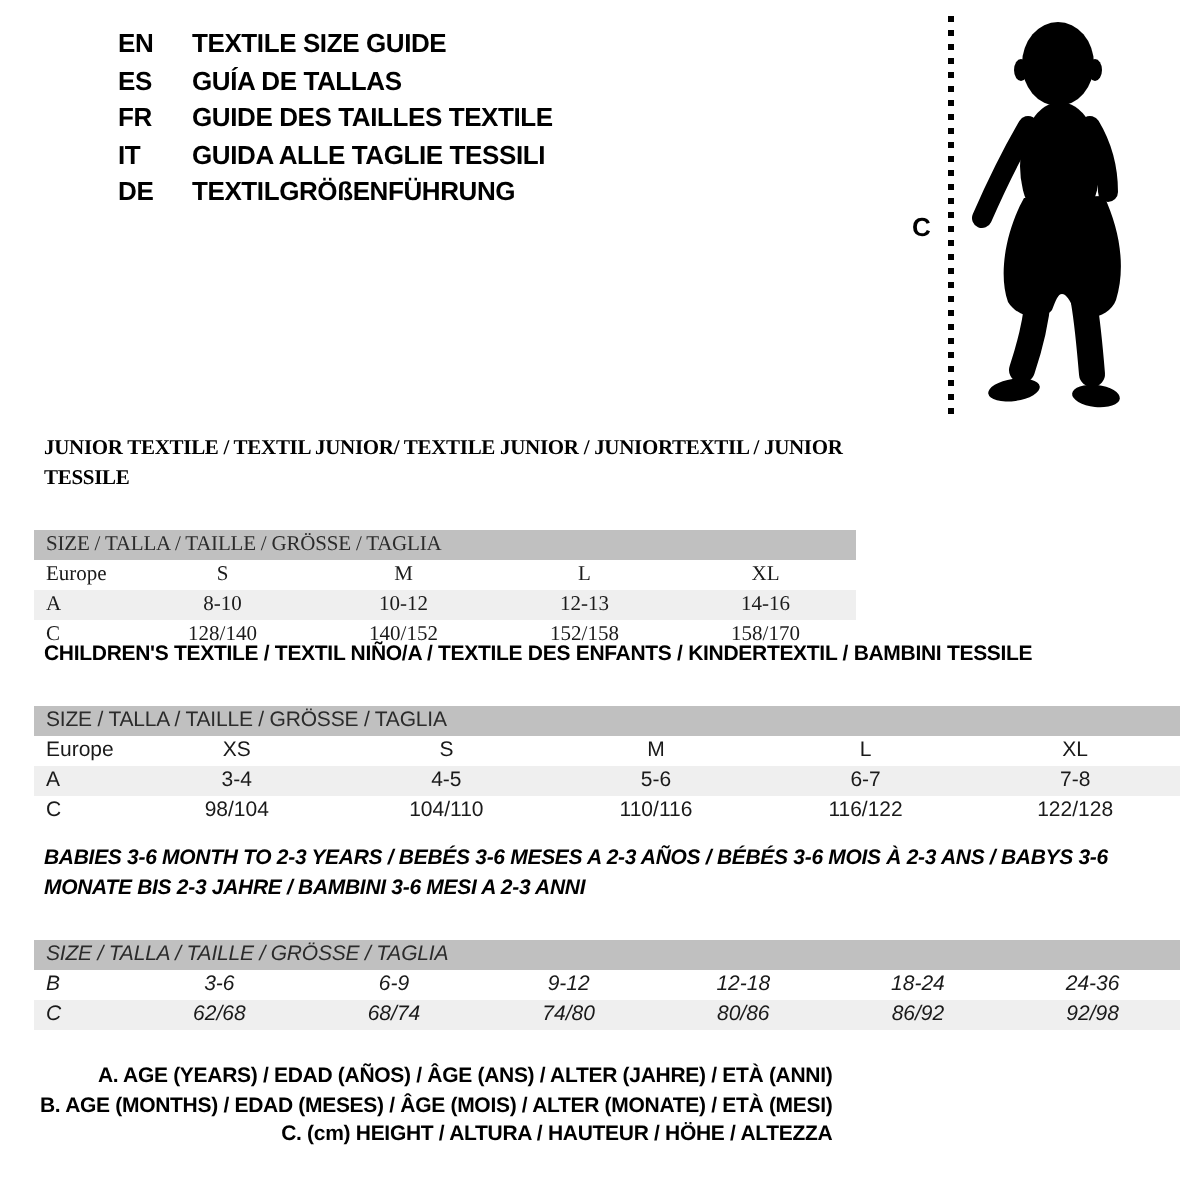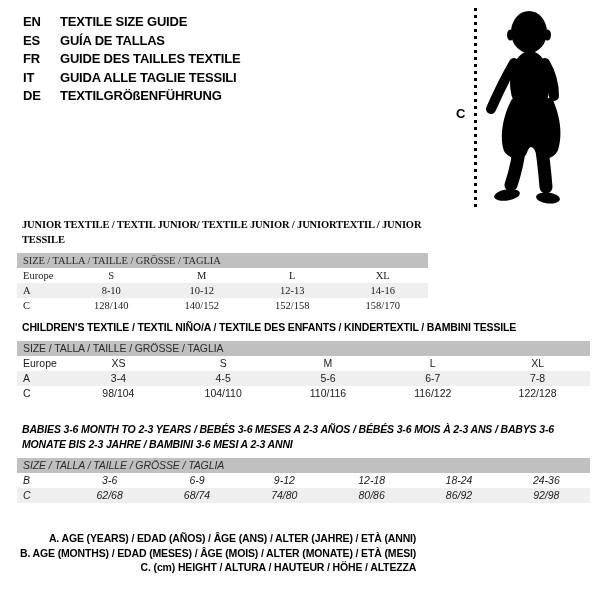--- a/index.html
+++ b/index.html
@@ -18,21 +18,21 @@
   }
   .page { position: relative; width: 600px; height: 600px; overflow: hidden; }
 
   
   .lang-block {
     position: absolute; left: 23px; top: 13px;
     font-weight: bold; font-size: 13px; line-height: 18.5px;
     letter-spacing: -0.2px; color: #000;
   }
   .lang-row { display: flex; }
-  .lang-code { width: 37px; }
+  .lang-code { width: 37px; margin-left: 36px; }
 
   
   .meas-line {
     position: absolute; left: 474px; top: 8px; width: 3px; height: 199px;
     background: repeating-linear-gradient(to bottom, #000 0 3px, transparent 3px 7px);
   }
   .meas-label {
     position: absolute; left: 456px; top: 106px;
     font-size: 13px; font-weight: bold; color: #000;
   }
@@ -41,21 +41,21 @@
   
   .tbl { position: absolute; left: 17px; }
   .tbl-0 { top: 217px; width: 411px; font-family: Liberation Serif, serif; }
   .tbl-1 { top: 320px; width: 573px; }
   .tbl-2 { top: 422px; width: 573px; font-style: italic; }
   .tbl-title {
     margin: 0 0 0 5px; font-size: 10.5px; font-weight: bold;
     line-height: 15px; letter-spacing: -0.15px; color: #000;
   }
   .band {
-    margin-top: 6px; height: 15px; background: var(--band);
+    margin-top: 18px; height: 15px; background: var(--band);
     font-size: 10.5px; line-height: 15px; padding-left: 6px;
     color: #2b2b2b; letter-spacing: -0.1px;
   }
   .t-row { display: flex; height: 15px; font-size: 10.5px; line-height: 15px; }
   .t-row.shaded { background: var(--shaded); }
   .t-label { width: 49px; padding-left: 6px; flex: none; }
   .t-cell { flex: 1; text-align: center; }
 
   
   .notes {

